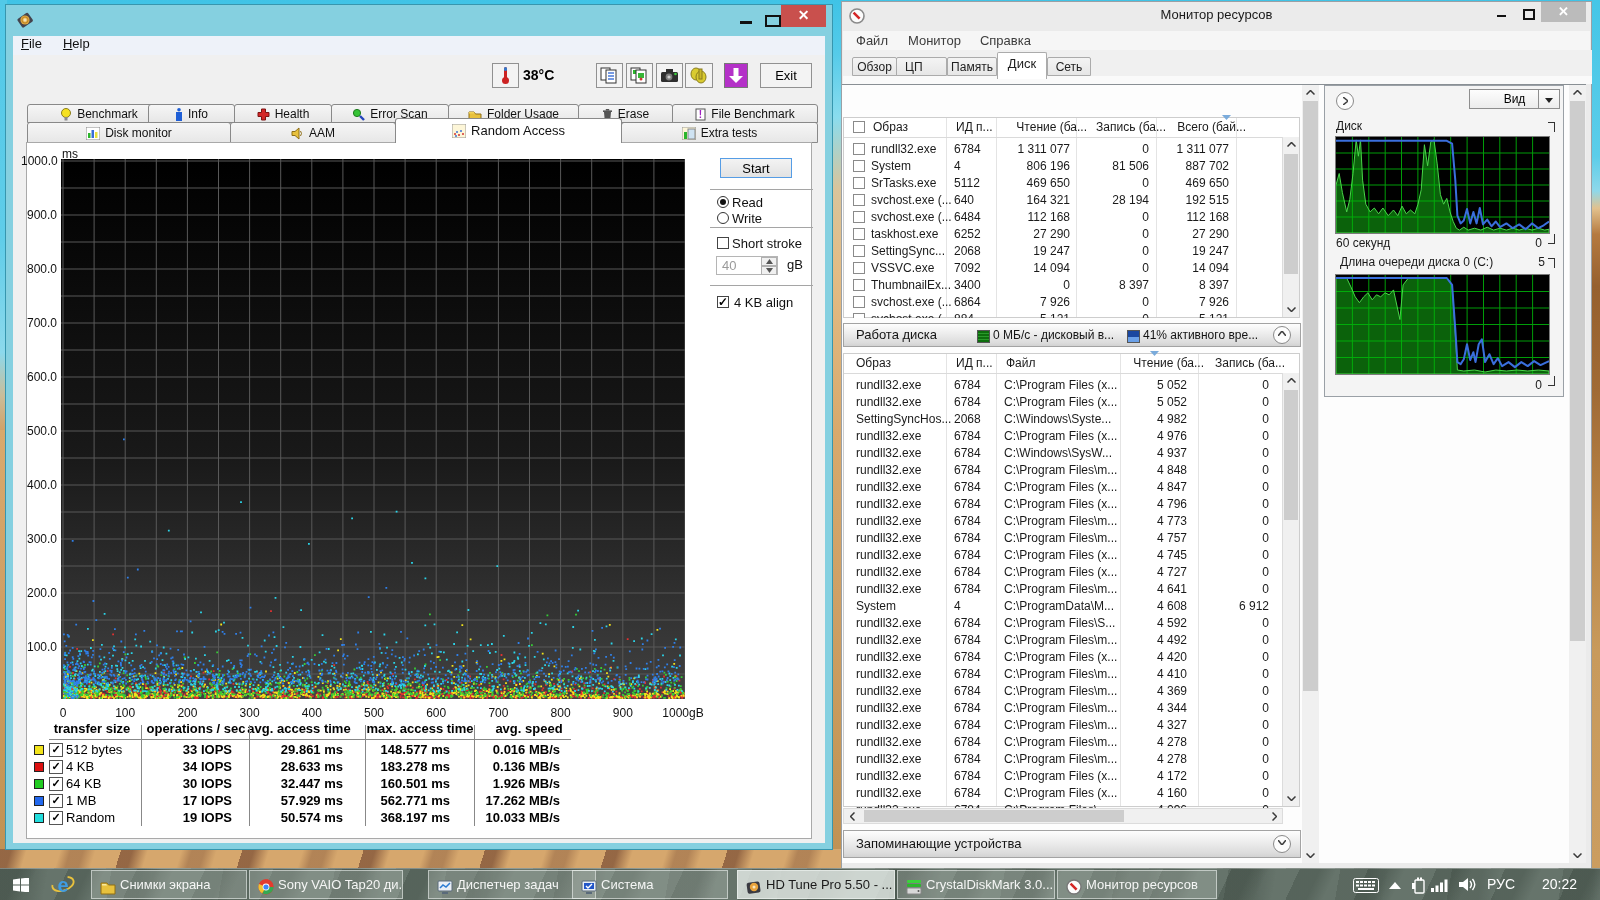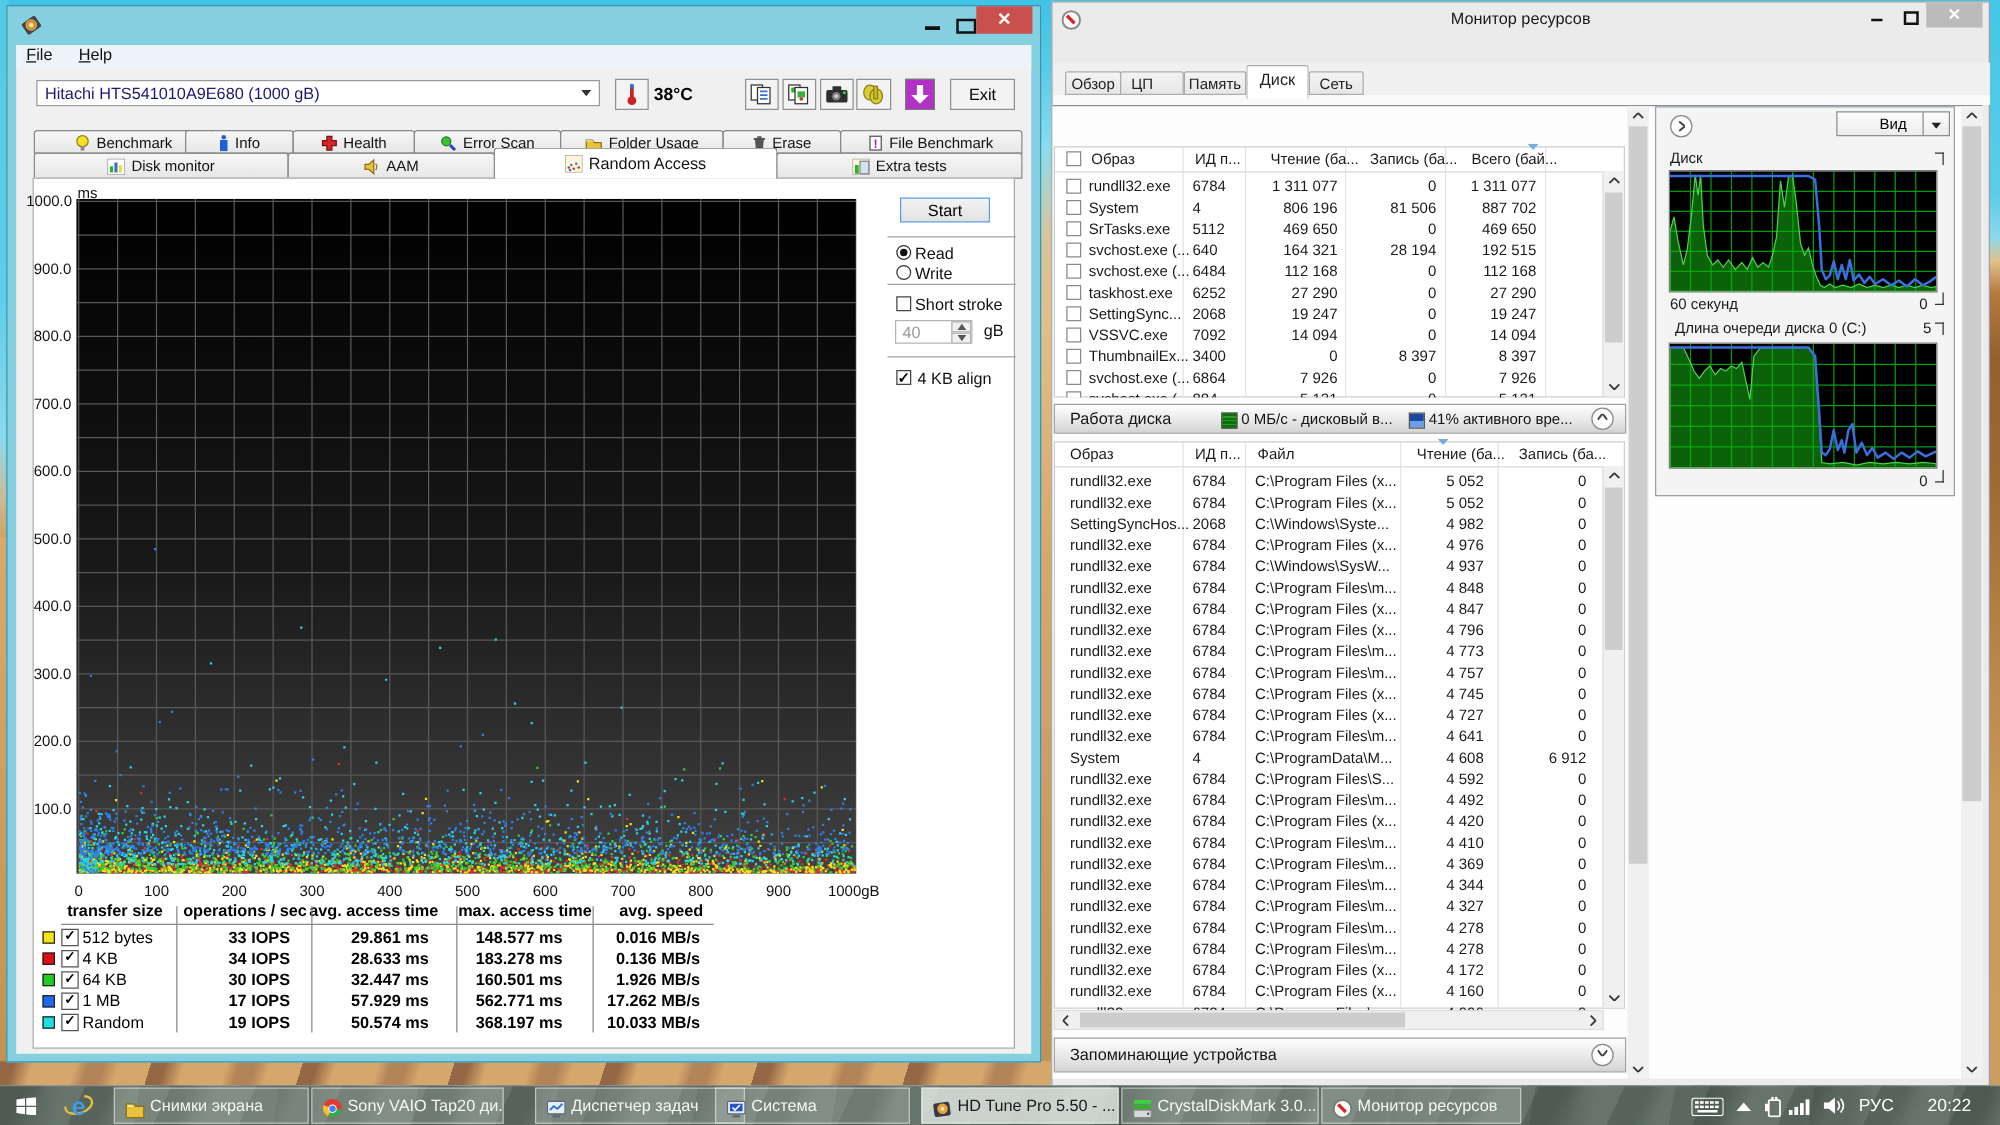--- a/index.html
+++ b/index.html
@@ -124,21 +124,20 @@
     <rect x="2.5" y="4" width="13" height="10.5" rx="1.5" fill="#44444e" transform="rotate(-35 9 9)"></rect>
     <circle cx="9" cy="9" r="4.6" fill="#e2a93f"></circle>
       <circle cx="9" cy="9" r="1.7" fill="#f4e2b6"></circle>
     <circle cx="9" cy="9" r="3.1" fill="none" stroke="#b27c22" stroke-width="0.8"></circle>
   </svg>
   <div class="capmin" style="left:734px;top:16px;width:12px;height:3px"></div>
   <div class="capmax" style="left:759px;top:10px;width:12px;height:8px"></div>
   <div class="abs x-close" style="left:775px;top:0px;width:45px;height:22px;background:#c9504d;font-size:14px;line-height:21px">✕</div>
   <div id="w1client">
     <div id="w1menu"><span style="margin-left:8px"><u>F</u>ile</span><span><u>H</u>elp</span></div>
-    <div class="combo">Hitachi HTS541010A9E680 (1000 gB)<span class="arr"></span></div>
 
     <div class="minibox" style="left:479px;width:27px;">
       <svg width="25" height="23">
           <rect x="11" y="3" width="3" height="12" rx="1.5" fill="#cc2222"></rect>
           <rect x="11" y="3" width="3" height="4" rx="1.5" fill="#3377cc"></rect>
           <circle cx="12.5" cy="16.5" r="3.5" fill="#cc2222"></circle>
         </svg>
     </div>
     <b class="abs" style="left:510px;top:31px;font-size:14px">38°C</b>
 
@@ -417,20 +416,21 @@
 
 <div id="win2">
   <div id="w2title">Монитор ресурсов</div>
   <svg class="abs" style="left:7px;top:6px" width="16" height="16">
     <circle cx="8" cy="8" r="7" fill="#fcfcfc" stroke="#8a8a8a" stroke-width="1.6"></circle>
     <line x1="4.6" y1="4.6" x2="10.6" y2="10.6" stroke="#d42626" stroke-width="2.6"></line>
   </svg>
   <div class="capmin" style="left:655px;top:13px;width:9px;height:2px"></div>
   <div class="capmax" style="left:681px;top:7px;width:8px;height:7px"></div>
   <div class="abs x-close" style="left:699px;top:0px;width:45px;height:20px;background:#bbb;font-size:13px;line-height:20px">✕</div>
+  <div id="w2menu"><span>Файл</span><span style="margin-left:20px">Монитор</span><span style="margin-left:19px">Справка</span></div>
   <div class="abs" style="left:1px;top:48px;width:749px;height:29px;background:#f0f0f0"></div>
   <div class="abs" style="left:1px;top:74px;width:749px;height:8px;background:#fafafa"></div>
 
   <div class="w2tab" style="left:10px;top:55px;width:45px;height:19px;line-height:18px">Обзор</div>
   <div class="w2tab" style="left:54px;top:55px;width:51px;height:19px;line-height:18px;text-align:left;padding-left:8px;box-sizing:border-box">ЦП</div>
   <div class="w2tab" style="left:105px;top:55px;width:50px;height:19px;line-height:18px">Память</div>
   <div class="w2tab" style="left:155px;top:50px;width:50px;height:27px;line-height:22px;background:#fff;z-index:3;border-bottom:none;font-size:13px">Диск</div>
   <div class="w2tab" style="left:205px;top:55px;width:44px;height:19px;line-height:18px">Сеть</div>
 
   <div id="w2content">

